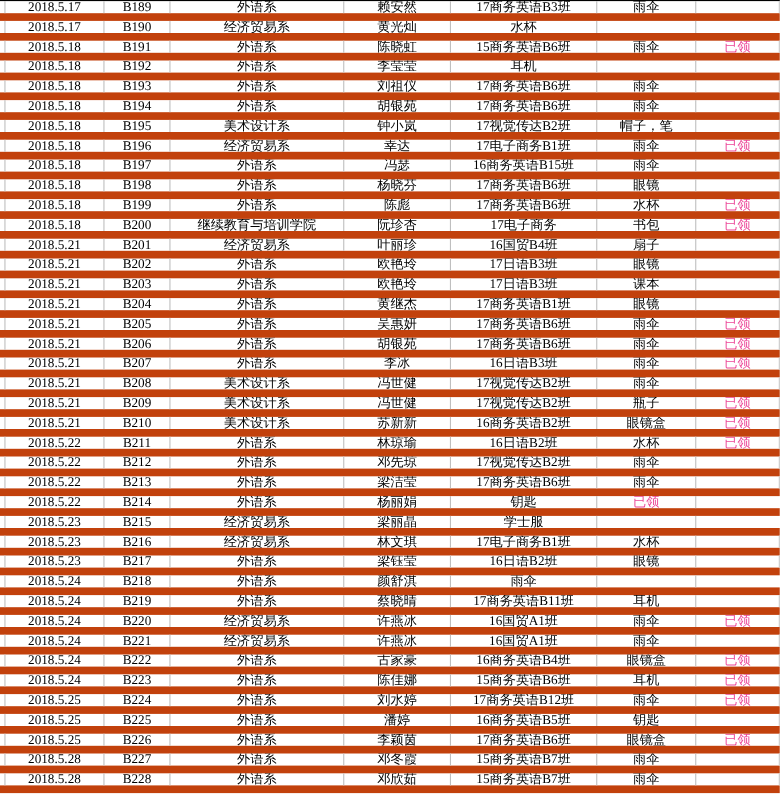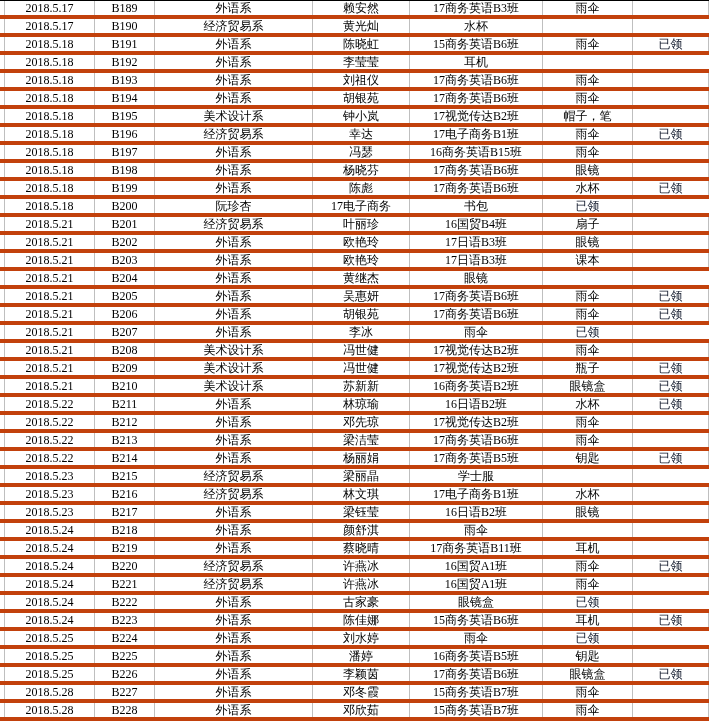--- a/index.html
+++ b/index.html
@@ -10,34 +10,34 @@
     border-top: 1px solid #000000;
     font-family: "Liberation Serif", "DejaVu Serif", serif;
     font-size: 12px;
     color: #000000;
     overflow: hidden;
   }
   .row {
     display: grid;
     grid-template-columns: 5px 90px 60px 158px 97px 133px 90px 76px;
     height: 18px;
-    border-bottom: 4px solid #c2410c;
+    border-bottom: 7px solid #c2410c;
     box-sizing: border-box;
   }
   .cell {
     box-sizing: border-box;
     border-right: 1px solid #bfbfbf;
     display: flex;
     align-items: center;
     justify-content: center;
     overflow: hidden;
     white-space: nowrap;
     line-height: 17px;
   }
-  .status { color: #0f172a; }
+  .status { color: #ec4899; }
 </style>
 </head>
 <body>
 
 <div class="sheet">
   <div class="row">
     <div class="cell"></div>
     <div class="cell">2018.5.17</div>
     <div class="cell">B189</div>
     <div class="cell">外语系</div>
@@ -152,20 +152,21 @@
     <div class="cell">陈彪</div>
     <div class="cell">17商务英语B6班</div>
     <div class="cell">水杯</div>
     <div class="cell status">已领</div>
   </div>
 
   <div class="row">
     <div class="cell"></div>
     <div class="cell">2018.5.18</div>
     <div class="cell">B200</div>
+    <div class="cell">继续教育与培训学院</div>
     <div class="cell">阮珍杏</div>
     <div class="cell">17电子商务</div>
     <div class="cell">书包</div>
     <div class="cell status">已领</div>
   </div>
 
   <div class="row">
     <div class="cell"></div>
     <div class="cell">2018.5.21</div>
     <div class="cell">B201</div>
@@ -197,20 +198,21 @@
     <div class="cell">课本</div>
     <div class="cell status"></div>
   </div>
 
   <div class="row">
     <div class="cell"></div>
     <div class="cell">2018.5.21</div>
     <div class="cell">B204</div>
     <div class="cell">外语系</div>
     <div class="cell">黄继杰</div>
+    <div class="cell">17商务英语B1班</div>
     <div class="cell">眼镜</div>
     <div class="cell status"></div>
   </div>
 
   <div class="row">
     <div class="cell"></div>
     <div class="cell">2018.5.21</div>
     <div class="cell">B205</div>
     <div class="cell">外语系</div>
     <div class="cell">吴惠妍</div>
@@ -229,20 +231,21 @@
     <div class="cell">雨伞</div>
     <div class="cell status">已领</div>
   </div>
 
   <div class="row">
     <div class="cell"></div>
     <div class="cell">2018.5.21</div>
     <div class="cell">B207</div>
     <div class="cell">外语系</div>
     <div class="cell">李冰</div>
+    <div class="cell">16日语B3班</div>
     <div class="cell">雨伞</div>
     <div class="cell status">已领</div>
   </div>
 
   <div class="row">
     <div class="cell"></div>
     <div class="cell">2018.5.21</div>
     <div class="cell">B208</div>
     <div class="cell">美术设计系</div>
     <div class="cell">冯世健</div>
@@ -305,21 +308,20 @@
     <div class="cell">雨伞</div>
     <div class="cell status"></div>
   </div>
 
   <div class="row">
     <div class="cell"></div>
     <div class="cell">2018.5.22</div>
     <div class="cell">B214</div>
     <div class="cell">外语系</div>
     <div class="cell">杨丽娟</div>
-    <div class="cell">17商务英语B5班</div>
     <div class="cell">钥匙</div>
     <div class="cell status">已领</div>
   </div>
 
   <div class="row">
     <div class="cell"></div>
     <div class="cell">2018.5.23</div>
     <div class="cell">B215</div>
     <div class="cell">经济贸易系</div>
     <div class="cell">梁丽晶</div>
@@ -391,20 +393,21 @@
     <div class="cell">雨伞</div>
     <div class="cell status"></div>
   </div>
 
   <div class="row">
     <div class="cell"></div>
     <div class="cell">2018.5.24</div>
     <div class="cell">B222</div>
     <div class="cell">外语系</div>
     <div class="cell">古家豪</div>
+    <div class="cell">16商务英语B4班</div>
     <div class="cell">眼镜盒</div>
     <div class="cell status">已领</div>
   </div>
 
   <div class="row">
     <div class="cell"></div>
     <div class="cell">2018.5.24</div>
     <div class="cell">B223</div>
     <div class="cell">外语系</div>
     <div class="cell">陈佳娜</div>
@@ -412,20 +415,21 @@
     <div class="cell">耳机</div>
     <div class="cell status">已领</div>
   </div>
 
   <div class="row">
     <div class="cell"></div>
     <div class="cell">2018.5.25</div>
     <div class="cell">B224</div>
     <div class="cell">外语系</div>
     <div class="cell">刘水婷</div>
+    <div class="cell">17商务英语B12班</div>
     <div class="cell">雨伞</div>
     <div class="cell status">已领</div>
   </div>
 
   <div class="row">
     <div class="cell"></div>
     <div class="cell">2018.5.25</div>
     <div class="cell">B225</div>
     <div class="cell">外语系</div>
     <div class="cell">潘婷</div>

